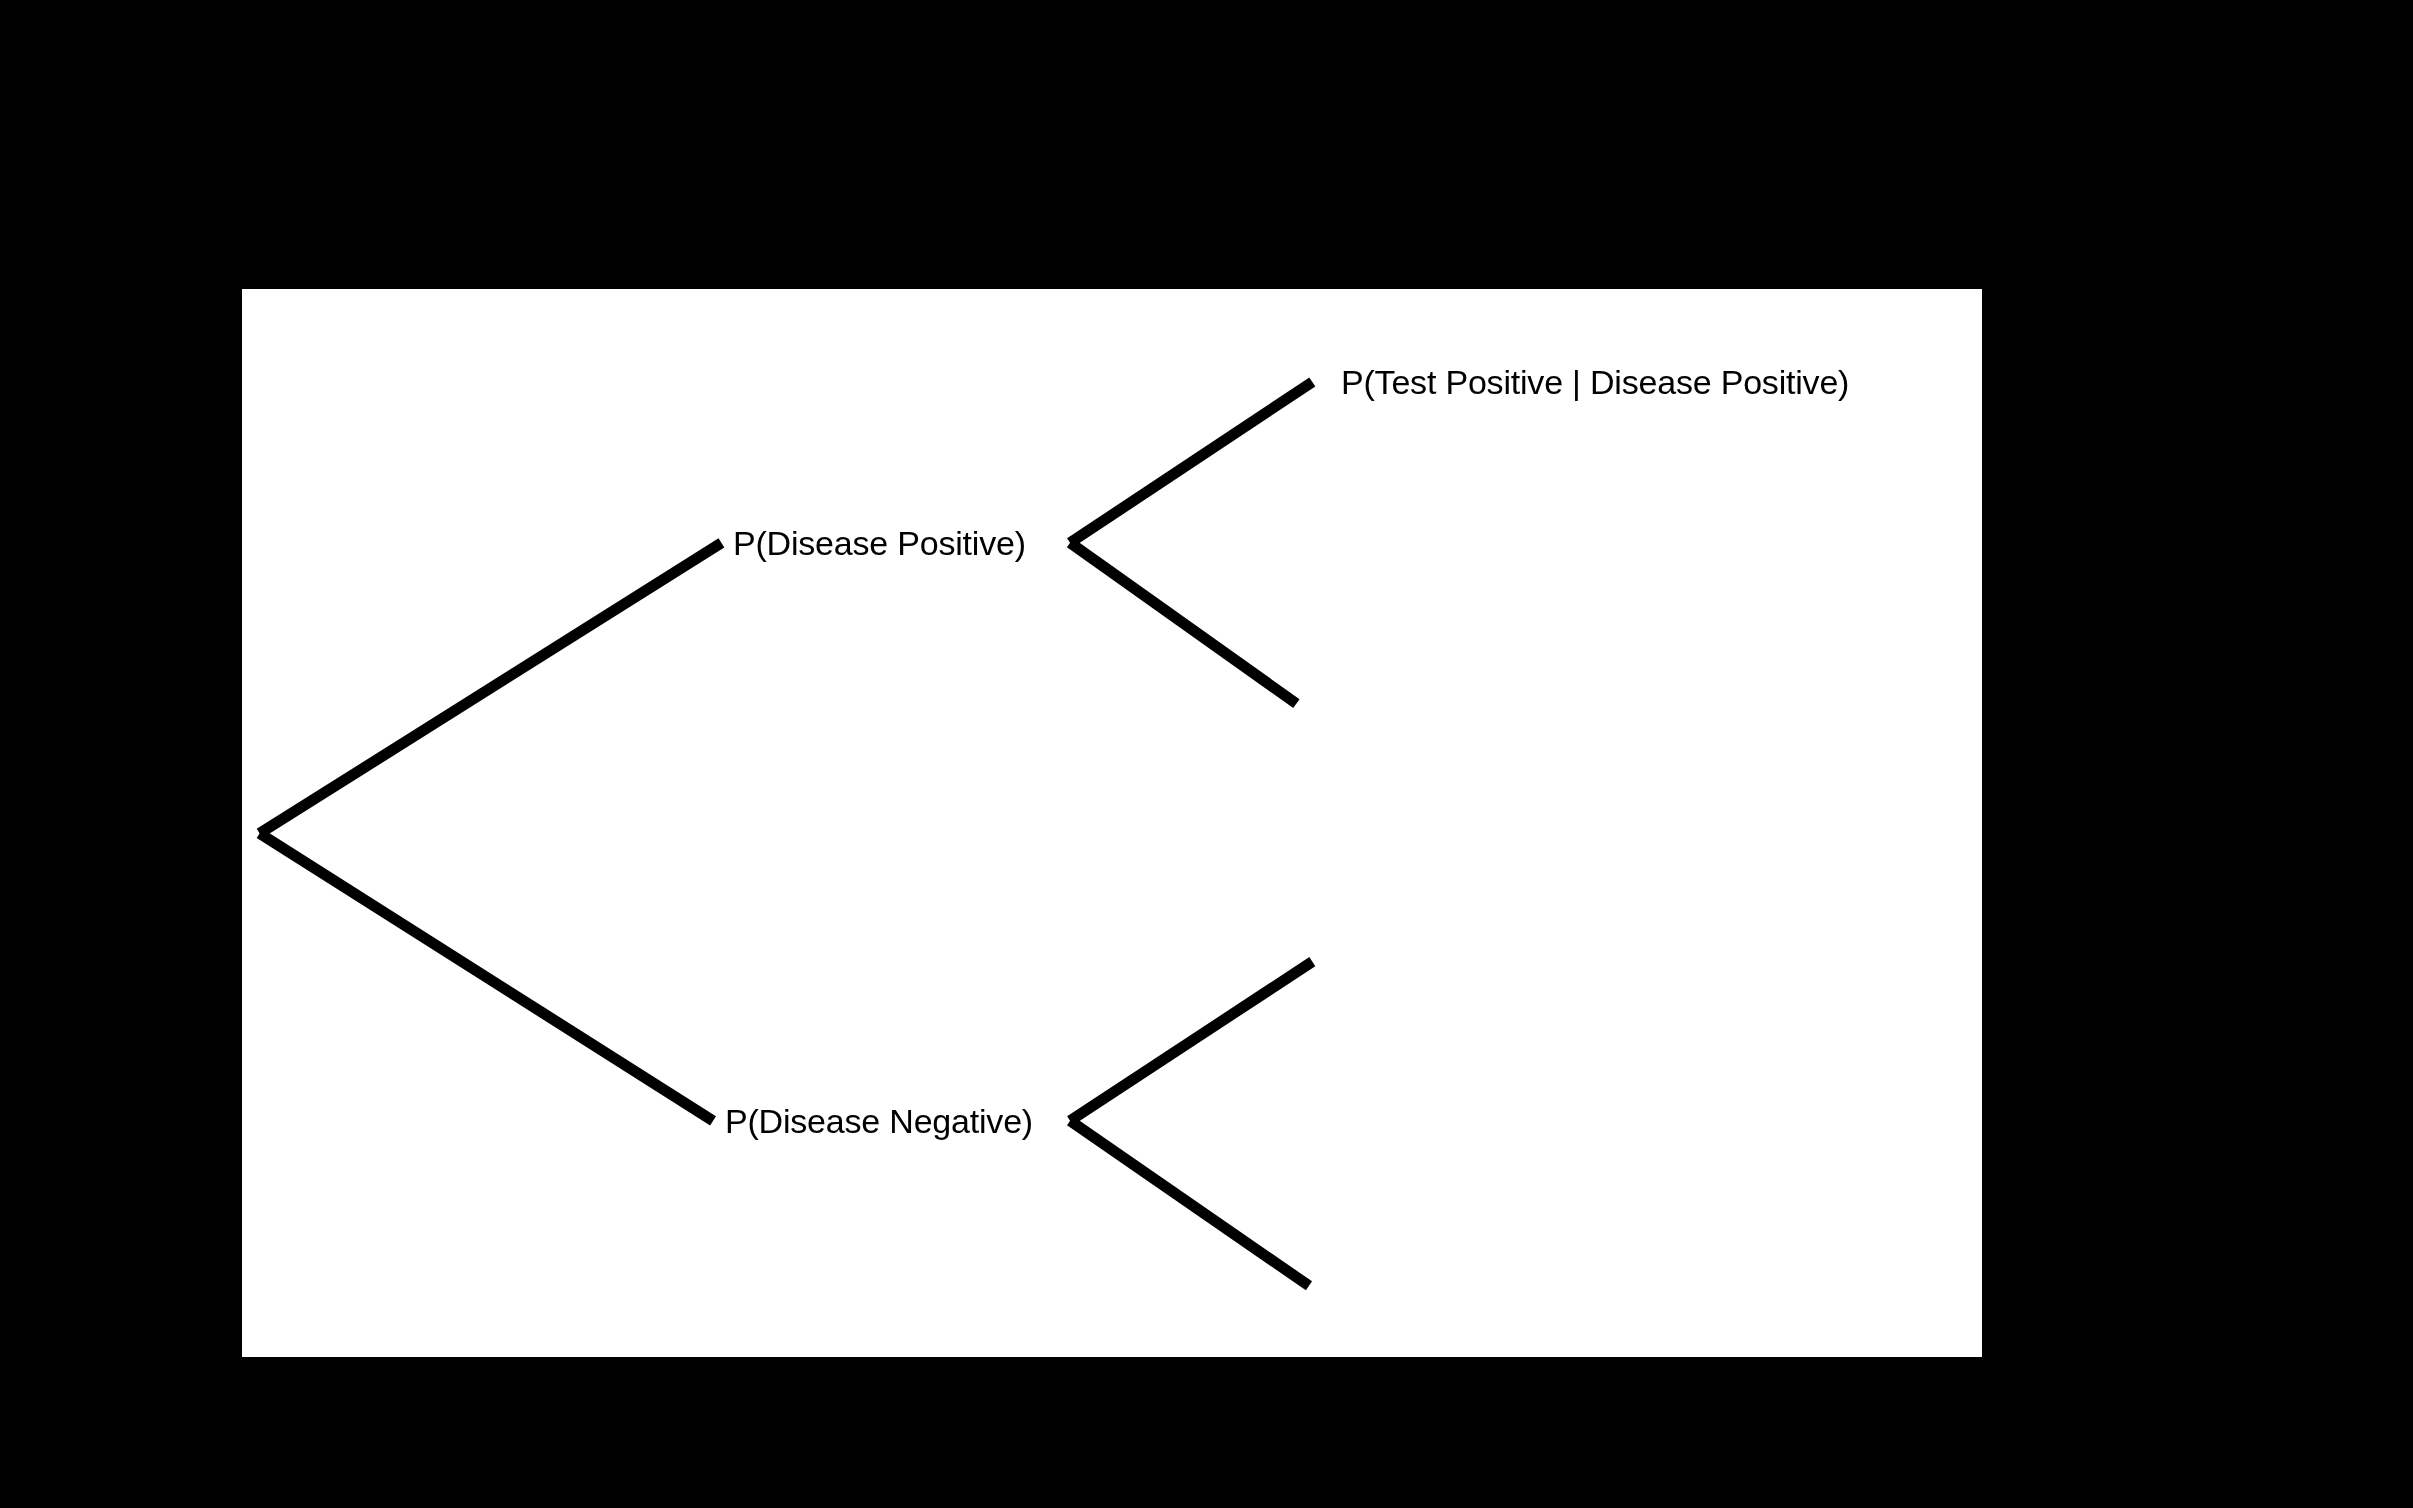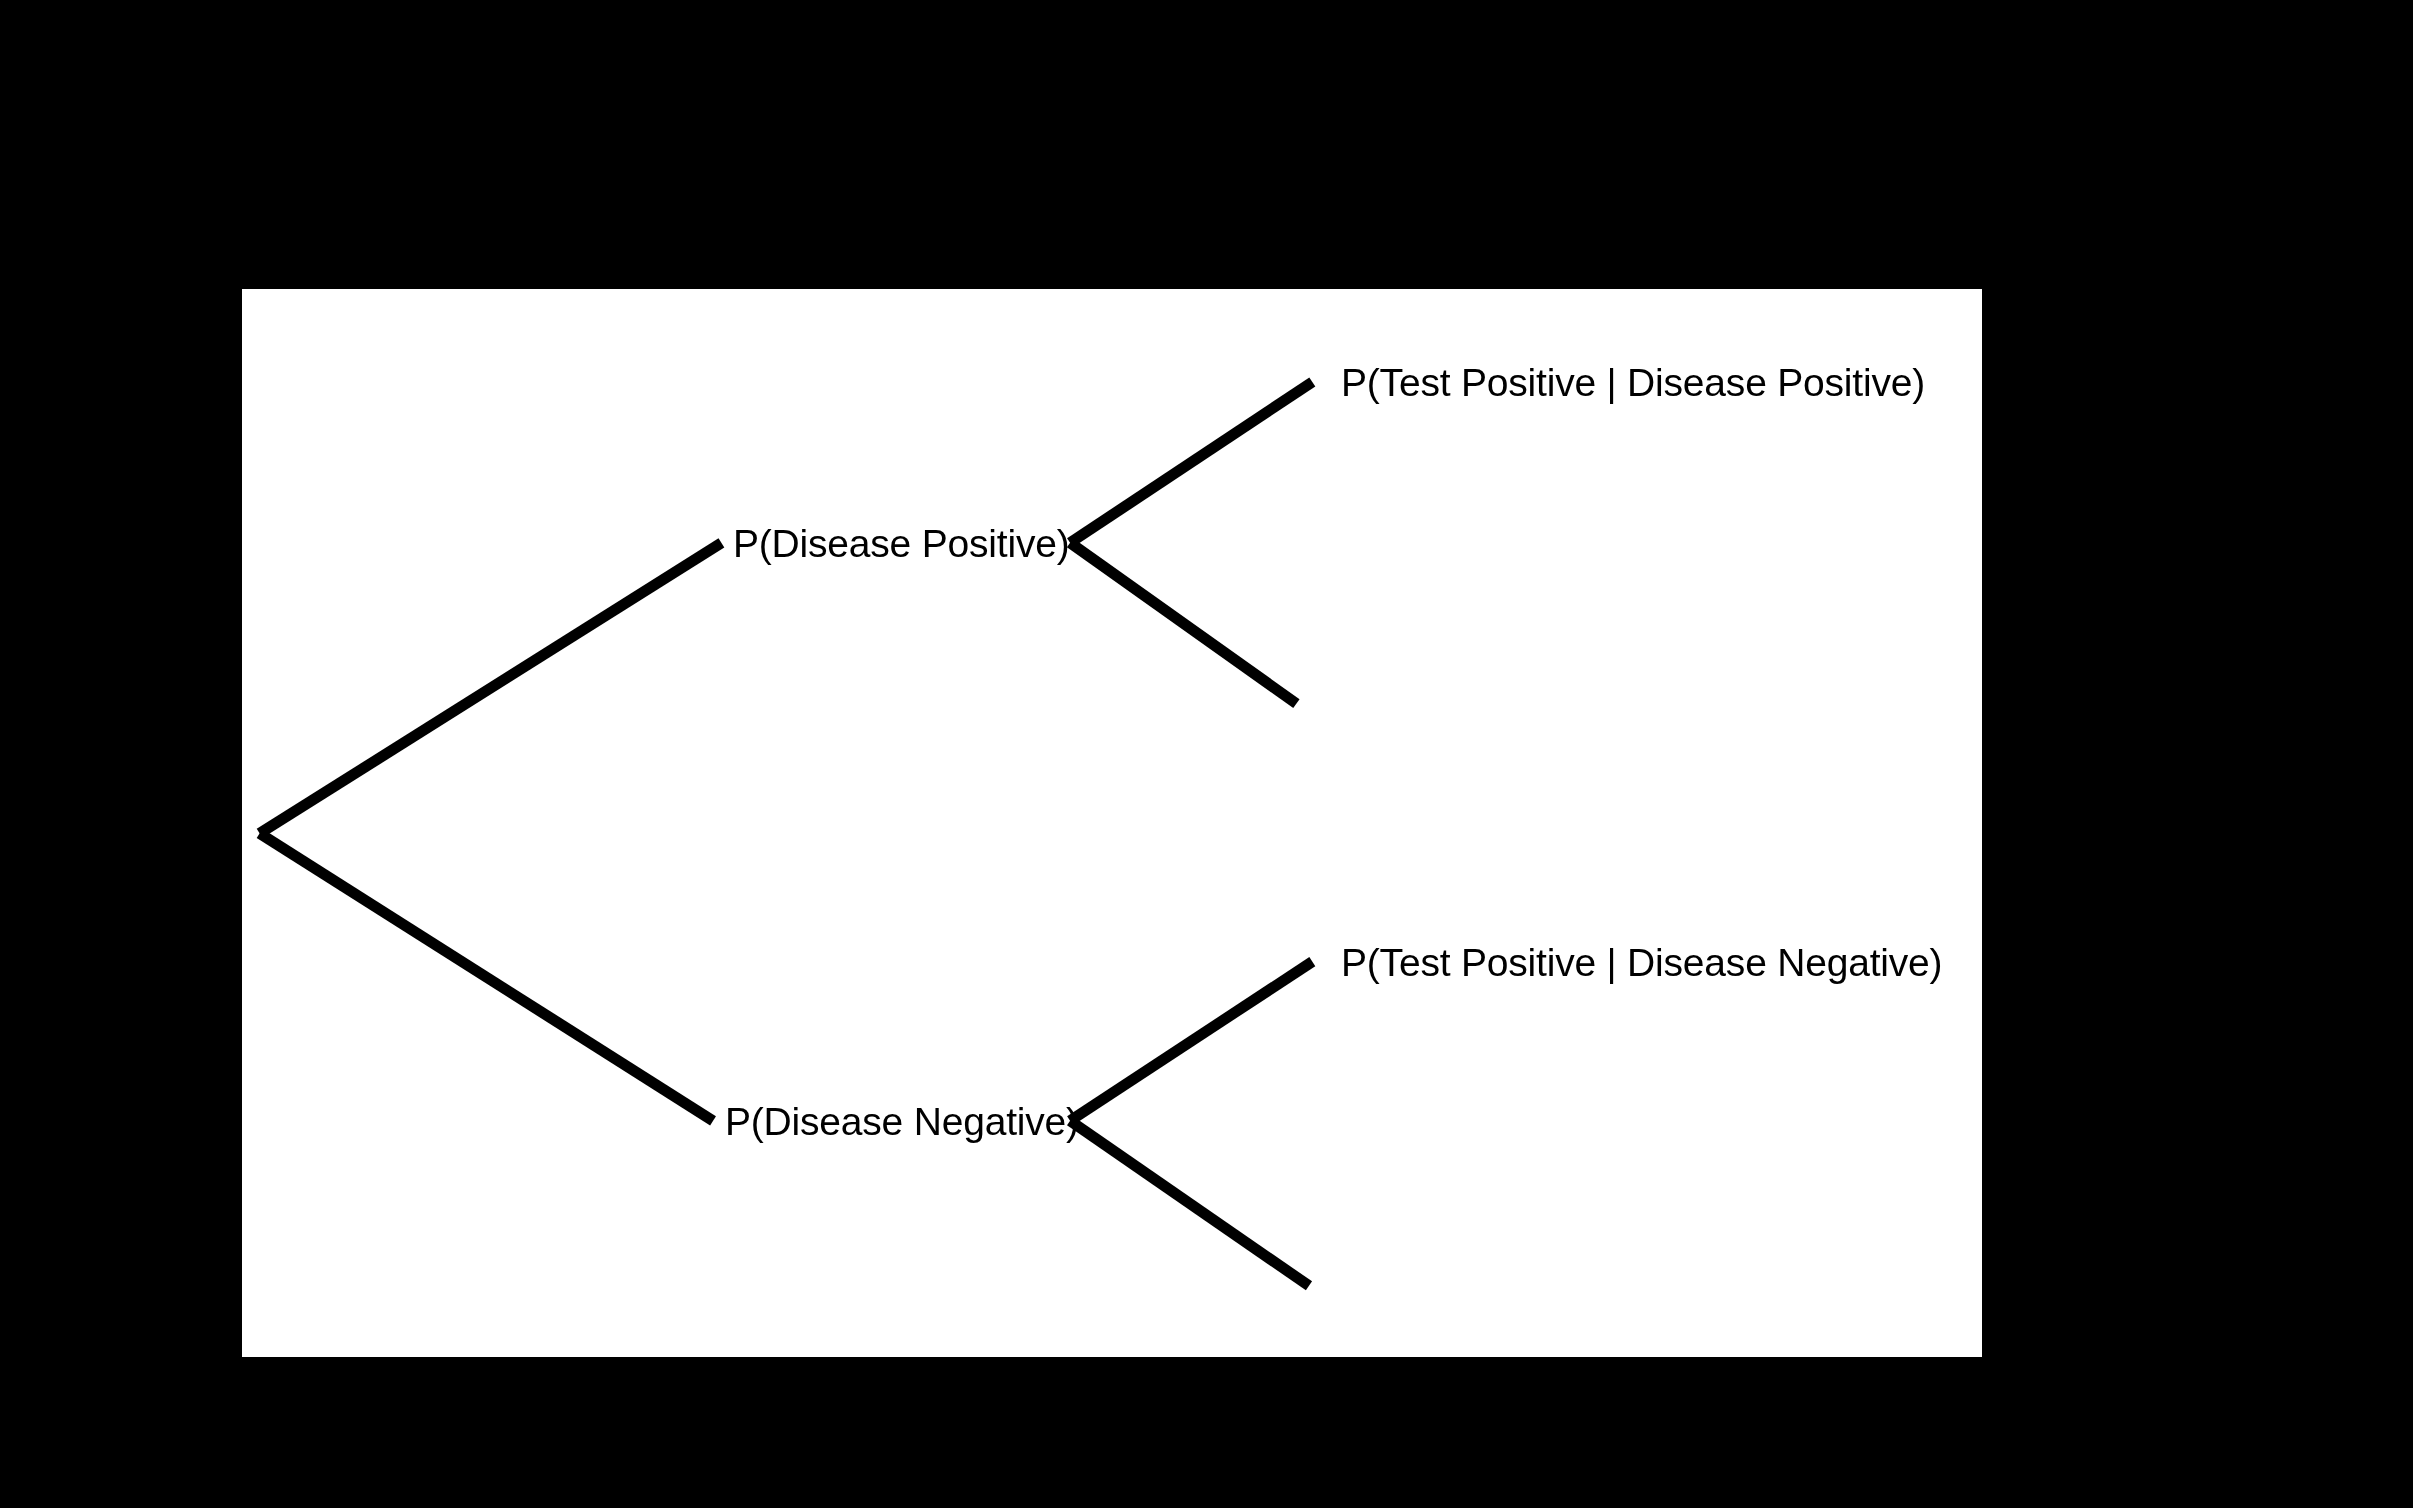--- a/index.html
+++ b/index.html
@@ -41,21 +41,21 @@
     left: 0; top: 0;
     width: 1740px;
     height: 1068px;
     display: block;
   }
 
   .node-label {
     position: absolute;
     color: #000000;
     font-family: "Liberation Sans", sans-serif;
-    font-size: 39px;
+    font-size: 34px;
     font-weight: 400;
     line-height: 1;
     white-space: nowrap;
     letter-spacing: -0.2px;
     transform: translateY(-50%);
   }
 </style>
 </head>
 <body>
 
@@ -74,17 +74,16 @@
       </g>
   </svg>
 
   <div class="node-label" style="left:491px; top:254px;">P(Disease Positive)</div>
 
   <div class="node-label" style="left:483px; top:832px;text-align:right;">P(Disease Negative)</div>
 
   <div class="node-label" style="left:1099px; top:93px;">P(Test Positive | Disease Positive)</div>
 
 
-  <div class="node-label" style="left:1099px; top:673px;">P(Test Positive | Disease Negative)</div>
 
 
 </div>
 
 
 </body></html>

